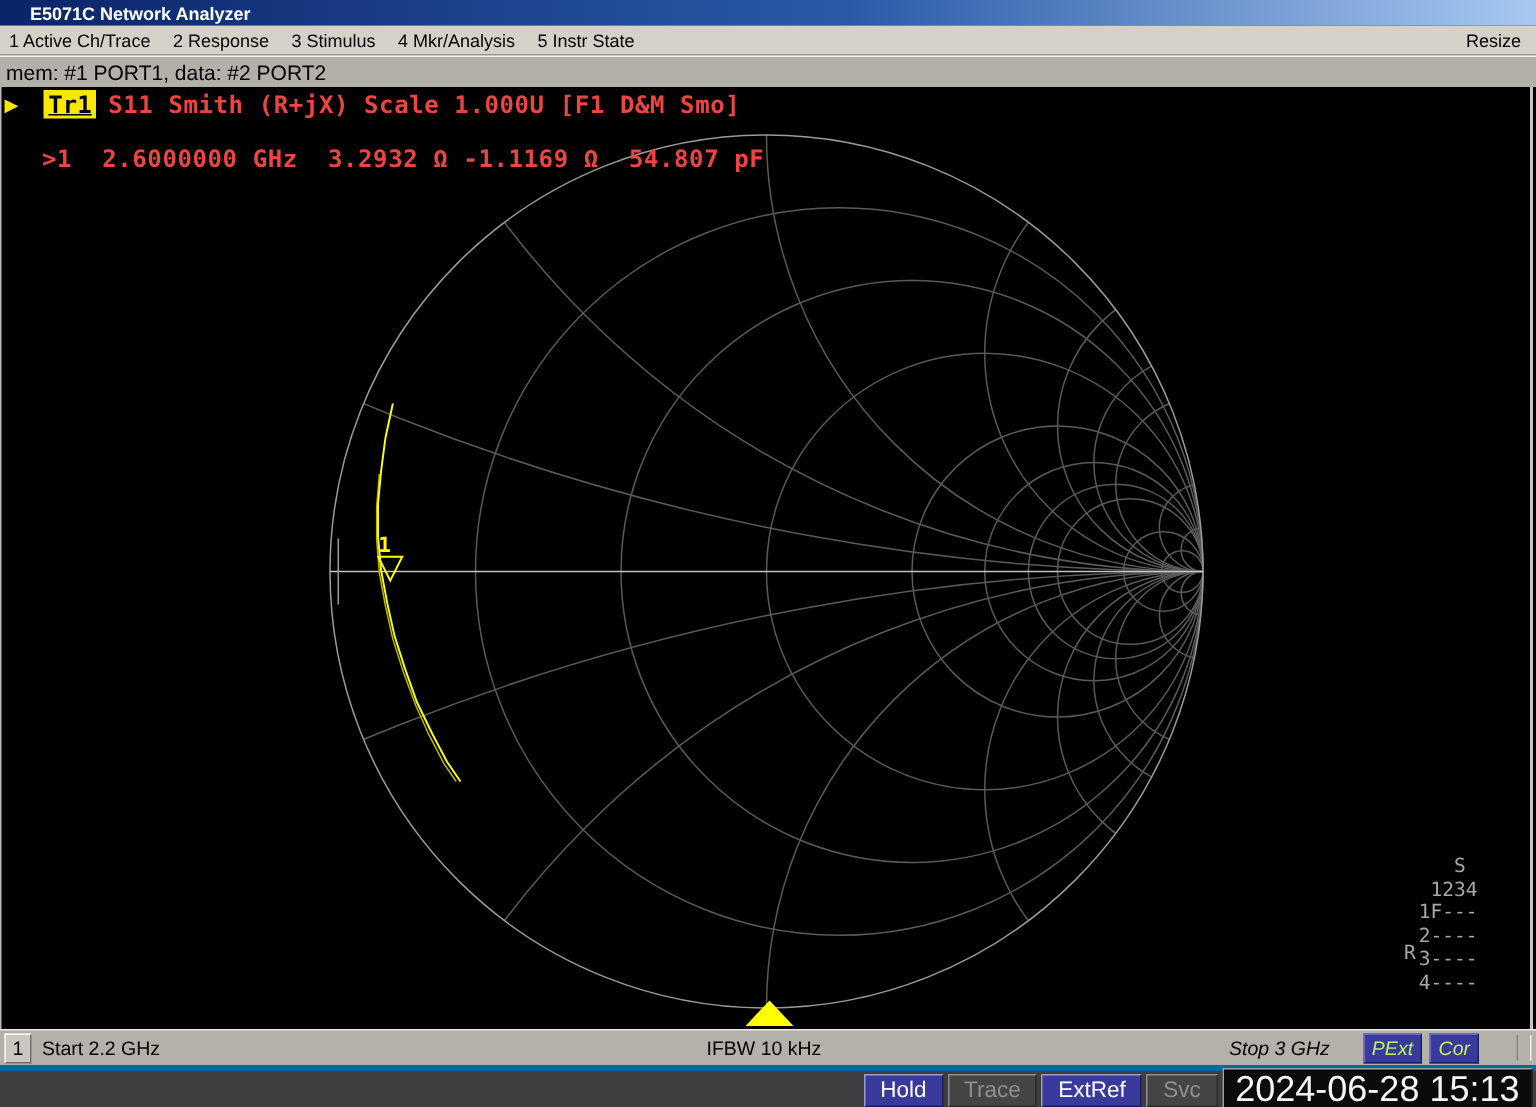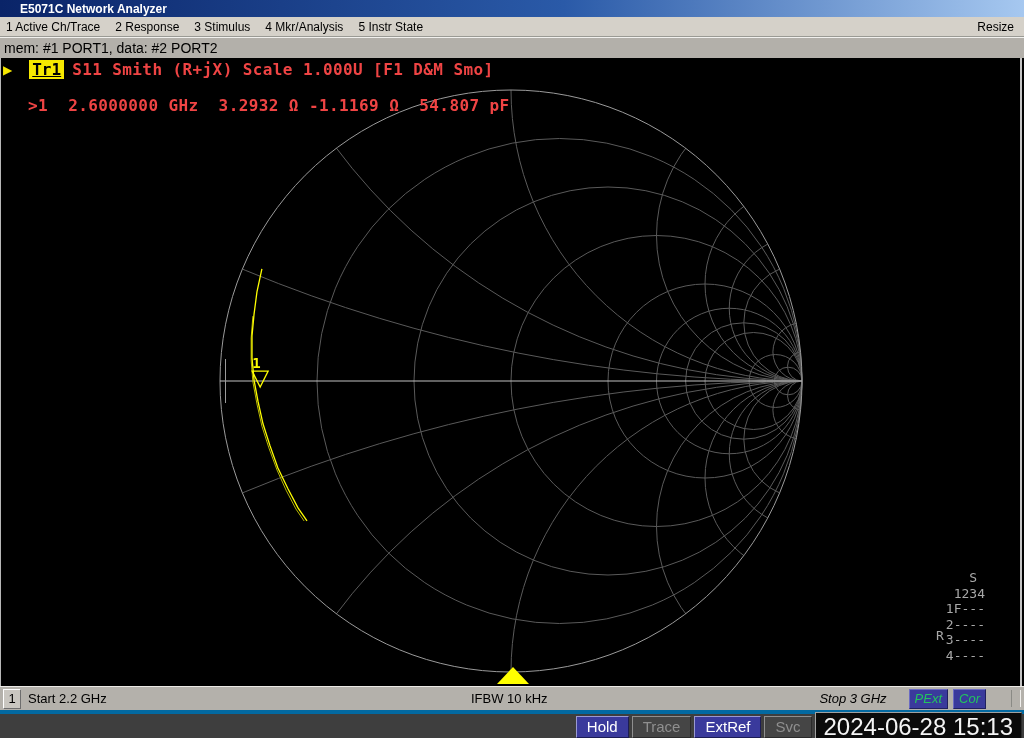--- a/index.html
+++ b/index.html
@@ -58,21 +58,21 @@
     display:flex; align-items:center; font-size:13px; color:#000; padding:0 3px;
   }
   .chan-box {
     width:16px; height:18px; line-height:18px; text-align:center;
     background:#c9c6c0; border:1px solid; border-color:#fff #6e6e6e #6e6e6e #fff;
     margin-right:7px; font-size:13px;
   }
   .ifbw-label { position:absolute; left:424px;margin-left:47px; }
   .statusbar-right { margin-left:auto; display:flex; align-items:center; gap:22px;font-style:italic; }
   .badge {
-    background:#3a3a9c; color:#22c55e; padding:1px 5px 2px 5px; font-size:13px;
+    background:#3a3a9c; color:#bef264; padding:1px 5px 2px 5px; font-size:13px;
     border:1px solid; border-color:#6a6ac2 #20205e #20205e #6a6ac2;
   }
   .grip { width:8px; height:17px; border-left:1px solid #8a8a85; border-right:1px solid #f0efec; margin-left:3px; }
   
   .taskbar {
     height:26px; background:#3e3e3e; border-top:4px solid #0369a1;
     display:flex; align-items:center; justify-content:flex-end; gap:3px; padding-right:2px;
   }
   .task-btn { font-size:15px; padding:1px 10px 2px 10px; white-space:nowrap; }
   .task-btn.active {

